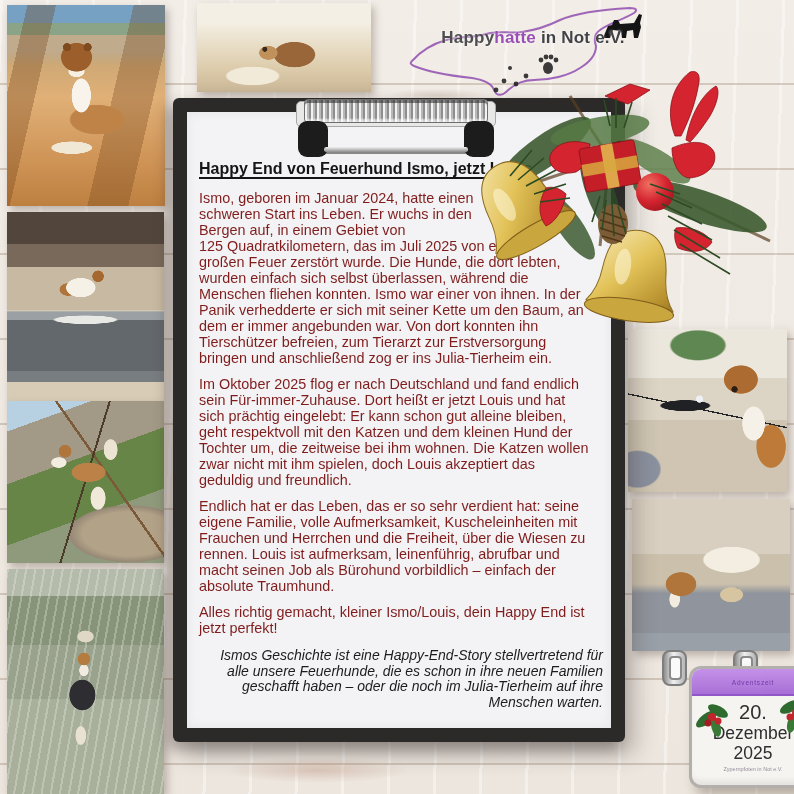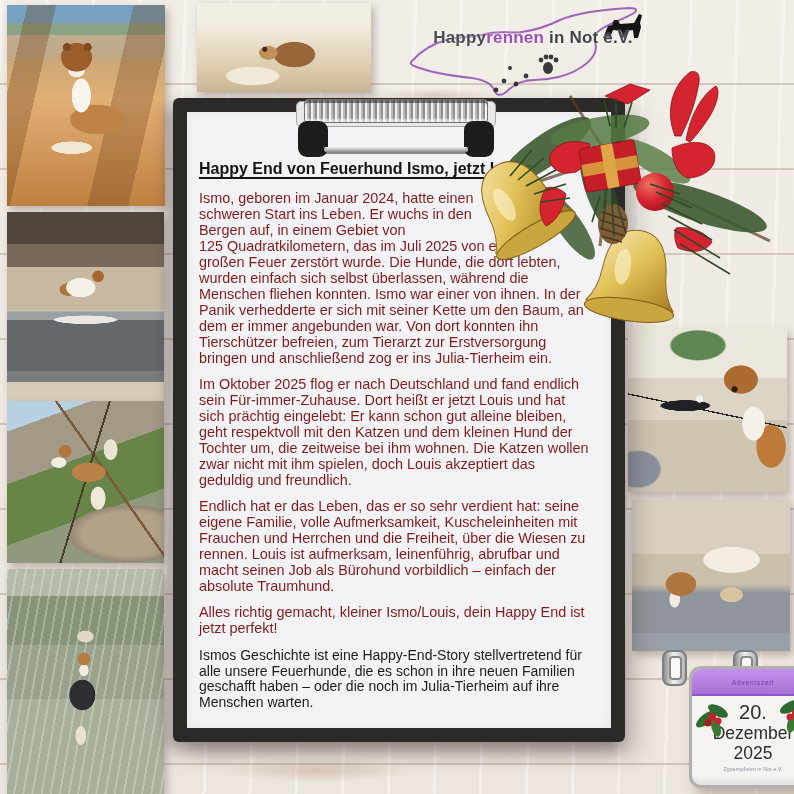--- a/index.html
+++ b/index.html
@@ -79,21 +79,21 @@
     linear-gradient(180deg, #d8cfc0 0 36%, #cbc0ac 36% 68%, #bdb19b 68% 100%);}
 
   .clipboard{position:absolute;left:173px;top:98px;width:452px;height:644px;background:#2b2a28;border-radius:6px;
     box-shadow:-6px 8px 14px rgba(60,50,45,.35), 10px 12px 22px rgba(60,50,45,.30);z-index:2;}
   .paper{position:absolute;left:14px;top:14px;right:14px;bottom:14px;background:#f3f2f4;
     box-shadow:inset 0 0 12px rgba(0,0,0,.06);padding:48px 8px 0 12px;}
   .paper h1{margin:0 0 12px 0;font-size:16px;font-weight:bold;color:#151515;
     text-decoration:underline;text-decoration-thickness:2px;text-underline-offset:3px;}
   .para{margin:0 0 10px 0;font-size:14.4px;line-height:16px;color:#7f1d1d;white-space:pre-line;}
   .footnote{margin:12px 0 17px 0;font-size:14px;line-height:15.5px;color:#1c1c1c;white-space:pre-line;
-    text-align:left;}
+    font-style:italic;text-align:right;}
 
   .clip{position:absolute;left:123px;top:1px;width:200px;height:62px;}
   .clip-base{position:absolute;left:0;top:2px;width:200px;height:26px;background:#e8e8e6;border:1px solid #a8a8a8;border-radius:5px;}
   .clip-bar{position:absolute;left:8px;top:0;width:184px;height:24px;border-radius:4px;border:1px solid #6f6f6f;
     background:repeating-linear-gradient(90deg,#f2f2f2 0 2px,#b8b8b8 2px 4px,#8e8e8e 4px 6px);
     box-shadow:inset 0 3px 0 rgba(40,40,40,.55), inset 0 -3px 2px rgba(255,255,255,.6);}
   .clip-grip{position:absolute;top:22px;width:30px;height:36px;background:#1c1c1c;border-radius:9px;}
   .clip-grip.l{left:2px;} .clip-grip.r{right:2px;}
   .clip-wire{position:absolute;left:28px;right:28px;top:48px;height:5px;border-radius:3px;
     background:linear-gradient(180deg,#f0f0f0,#8e8e8e);box-shadow:0 2px 0 rgba(30,30,30,.5);}
@@ -194,21 +194,21 @@
           <circle cx="118" cy="80" r="2.4"></circle>
         <circle cx="106" cy="77" r="2.4"></circle>
           <circle cx="98" cy="86" r="2.4"></circle>
         <circle cx="112" cy="64" r="2"></circle>
       </g>
       <g transform="translate(203,8)">
         <path d="M2,26 L7,14 L11,13 L13,8 L17,8 L19,12 L33,11 L38,2 L41,3 L39,11 L40,15 L37,26 L33,26 L32,18 L26,19 L25,26 L21,26 L20,19 L12,18 L9,26 Z" fill="#141414"></path>
       </g>
     </svg>
     <div class="logo-text">
-      <span class="lt-gray">Happy</span><span class="lt-purple">rennen</span><span class="lt-rest"> in Not e.V.</span>
+      <span class="lt-gray">Happy</span><span class="lt-purple">hatte</span><span class="lt-rest"> in Not e.V.</span>
     </div>
   </div>
 
   <svg class="decoration" viewBox="0 0 344 292">
     <defs>
       <linearGradient id="goldGrad" x1="0" y1="0" x2="1" y2="1">
         <stop offset="0" stop-color="#f8ecc0"></stop>
           <stop offset=".45" stop-color="#e2c258"></stop>
         <stop offset=".8" stop-color="#b8912e"></stop>
           <stop offset="1" stop-color="#8a6a1f"></stop>

